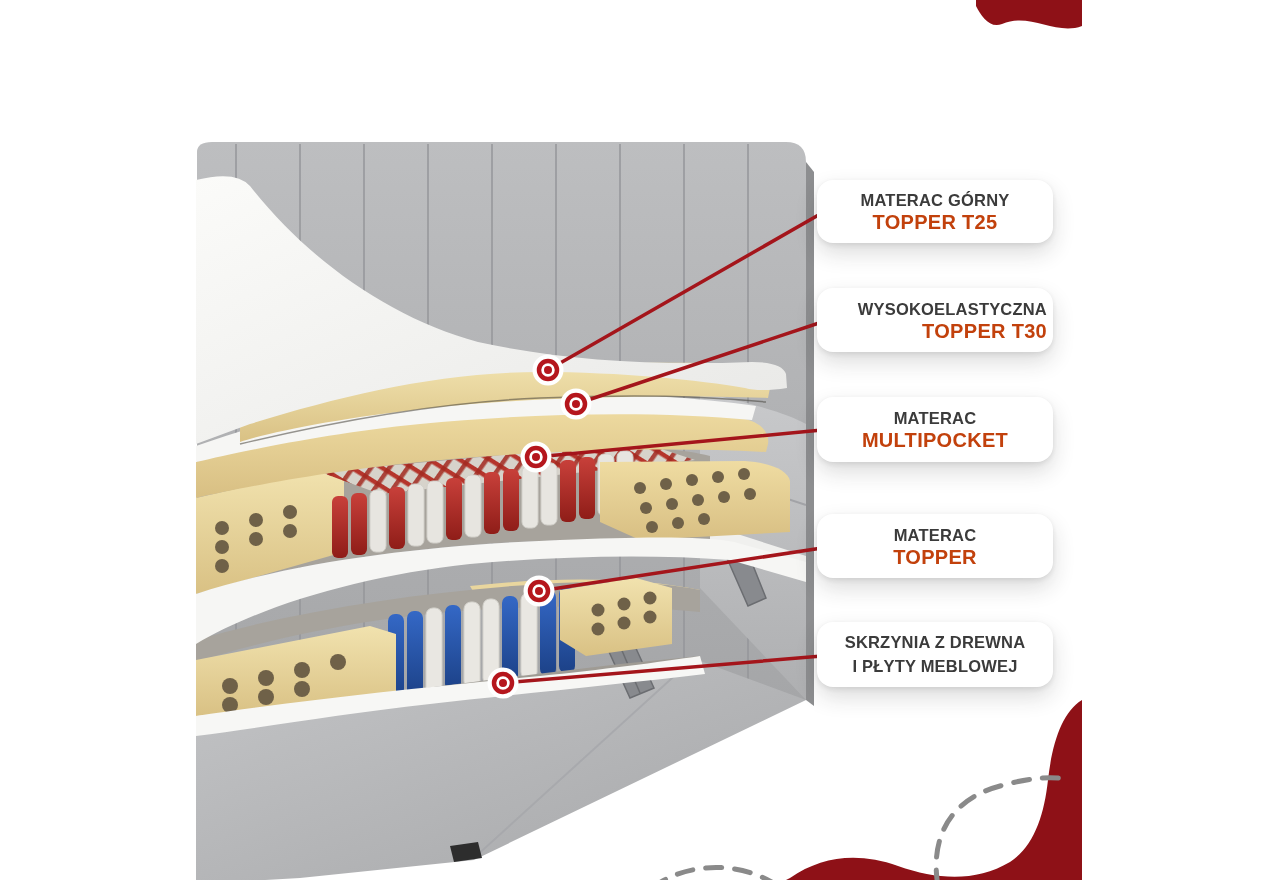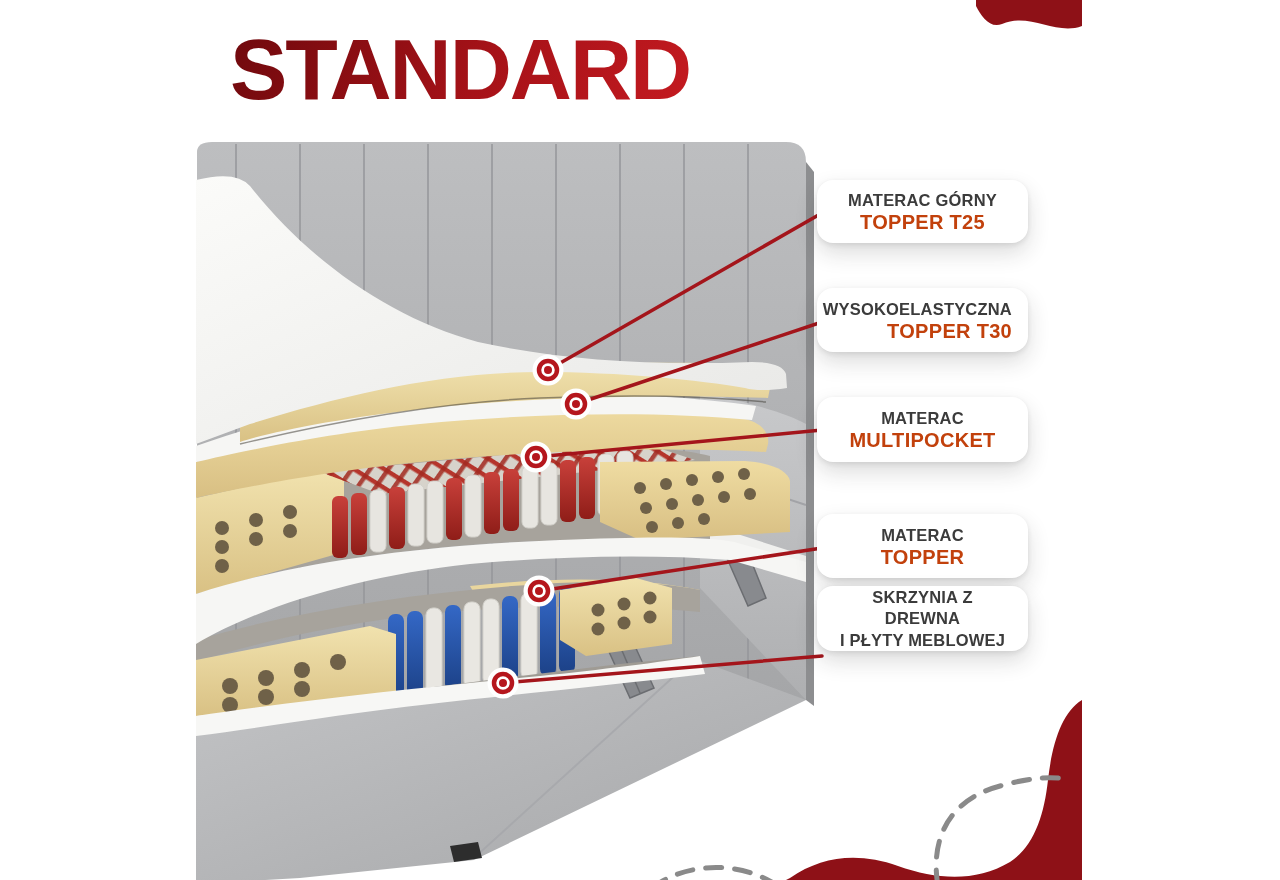--- a/index.html
+++ b/index.html
@@ -3,37 +3,36 @@
 <meta charset="utf-8">
 <style>
   html,body{margin:0;padding:0;background:#ffffff;}
   .stage{position:relative;width:1280px;height:880px;background:#ffffff;overflow:hidden;
          font-family:"Liberation Sans","DejaVu Sans",sans-serif;}
   .brand{position:absolute;left:230px;top:26px;font-size:86px;font-weight:bold;letter-spacing:-2px;
          color:#a01118;background:linear-gradient(115deg,#6f090d 0%,#a61218 55%,#c41a20 100%);
          -webkit-background-clip:text;background-clip:text;-webkit-text-fill-color:transparent;line-height:1;}
   .model{position:absolute;left:686px;top:24px;font-size:44px;font-weight:bold;color:#141414;
          line-height:42px;letter-spacing:-1px;}
-  .callout{position:absolute;left:817px;width:211px;background:#ffffff;border-radius:16px;
+  .callout{position:absolute;left:817px;width:236px;background:#ffffff;border-radius:16px;
            box-shadow:0 10px 22px rgba(40,40,40,.16),0 2px 5px rgba(40,40,40,.10);
            display:flex;flex-direction:column;align-items:center;justify-content:center;
-           text-align:center;padding:10px 16px;box-sizing:border-box;}
+           text-align:center;padding:10px 6px;box-sizing:border-box;}
   .callout .l1{font-size:16.5px;font-weight:600;color:#3b3b3b;letter-spacing:.2px;line-height:21px;}
   .callout .l2{font-size:20px;font-weight:800;color:#c2410c;letter-spacing:.3px;line-height:22px;}
   .callout .l2.dark{font-size:16.5px;font-weight:700;color:#3b3b3b;letter-spacing:.2px;}
   #c1{top:180px;height:63px;} #c2{top:288px;height:64px;align-items:flex-end;} #c3{top:397px;height:65px;}
-  #c4{top:514px;height:64px;} #c5{top:586px;height:65px;}
+  #c4{top:514px;height:64px;} #c5{top:622px;height:65px;justify-content:space-between;}
   svg.scene{position:absolute;left:0;top:0;}
 </style>
 </head>
 <body>
 
 <div class="stage">
 
-  <div class="brand">STANDARD</div>
 
   <svg class="scene" width="1082" height="880" viewBox="0 0 1082 880">
     <defs>
       <linearGradient id="gHB" x1="0" y1="0" x2="0" y2="1">
         <stop offset="0" stop-color="#bdbec0"></stop>
           <stop offset="1" stop-color="#a5a6a8"></stop>
       </linearGradient>
       <linearGradient id="gBox" x1="0" y1="0" x2="1" y2="1">
         <stop offset="0" stop-color="#c3c4c6"></stop>
           <stop offset="1" stop-color="#a6a7a9"></stop>

